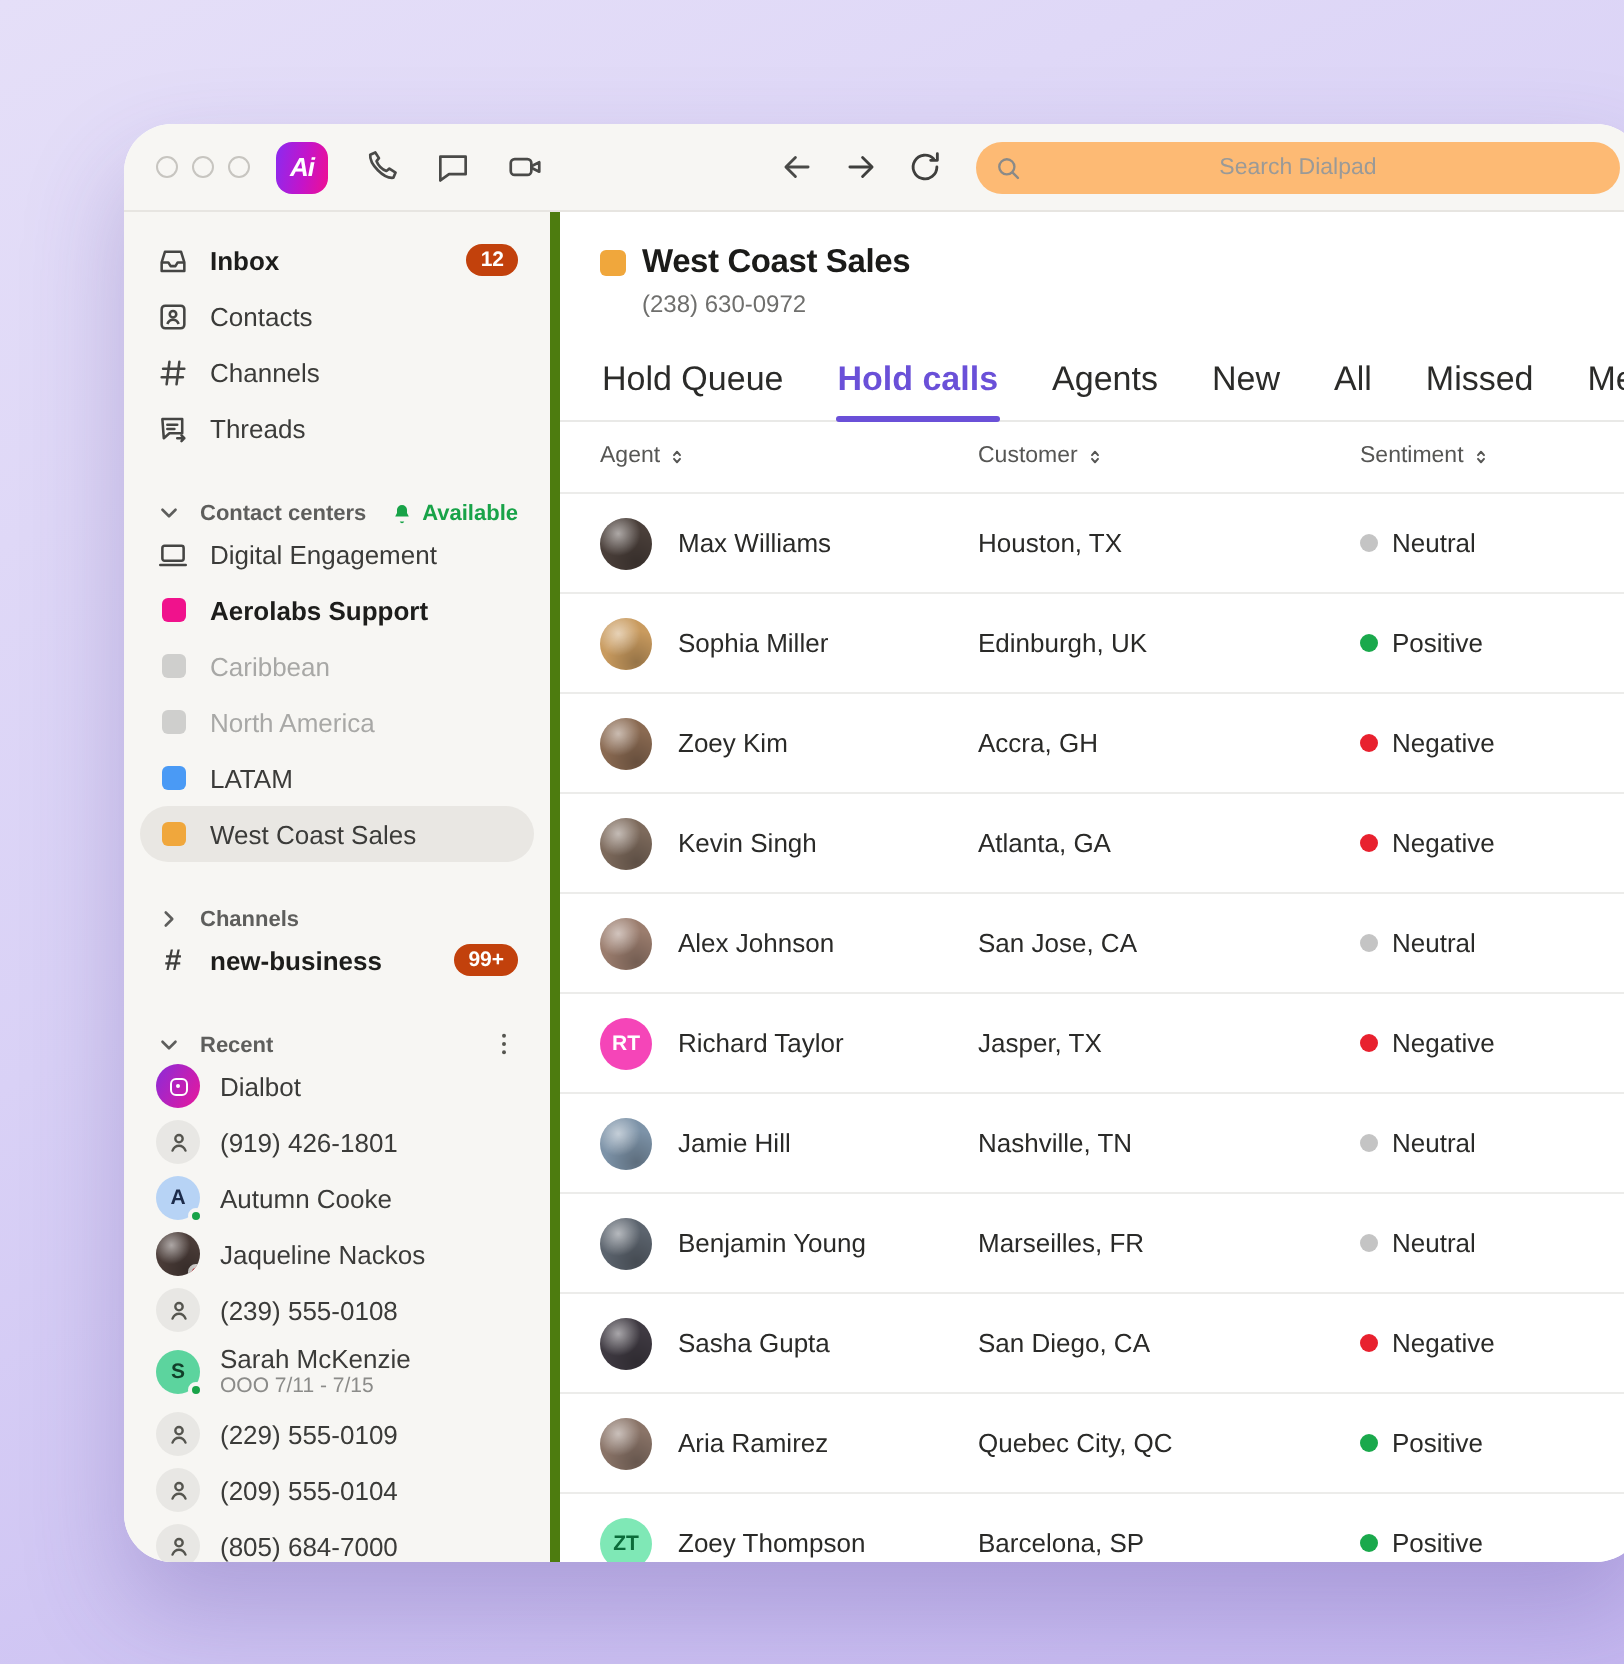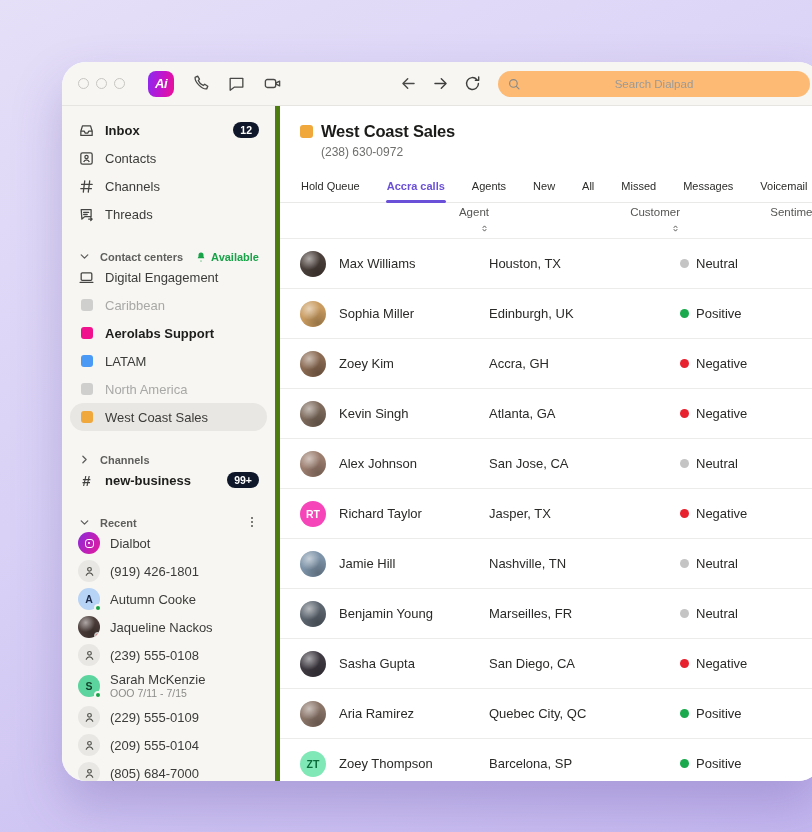--- a/index.html
+++ b/index.html
@@ -7,21 +7,21 @@
     background:linear-gradient(155deg,#e5dff8 0%,#d9d1f6 45%,#c5b8f0 100%);}
   *{box-sizing:border-box;}
   .window{position:absolute;left:62px;top:62px;width:760px;height:719px;background:#fff;
     border-radius:24px;box-shadow:0 24px 50px rgba(84,62,150,.28);overflow:hidden;
     display:flex;flex-direction:column;}
   
   .topbar{height:44px;flex:0 0 44px;background:#f7f6f3;border-bottom:1px solid #e7e5e1;
     display:flex;align-items:center;padding:0 12px;}
   .lights{display:flex;gap:7px;margin-left:4px;}
   .lights span{width:11px;height:11px;border-radius:50%;border:1.5px solid #c7c5c0;}
-  .logo{width:26px;height:26px;border-radius:8px;margin-left:23px;
+  .logo{width:26px;height:26px;border-radius:8px;margin-left:13px;
     background:linear-gradient(100deg,#8a2bf0 0%,#c414c9 55%,#ef0f92 100%);
     color:#fff;font-weight:700;font-size:13px;display:flex;align-items:center;justify-content:center;
     font-style:italic;letter-spacing:-.5px;cursor:pointer;}
   .tb-icon{background:none;border:none;padding:0;margin-left:17px;color:#4a4a48;cursor:pointer;
     display:flex;align-items:center;}
   .tb-icon svg{width:19px;height:19px;}
   .nav-back{margin-left:117px;}
   .nav-icon{margin-left:13px;color:#3f3f3d;}
   .search{flex:1;margin-left:16px;height:26px;border-radius:13px;background:#fdba74;
     display:flex;align-items:center;position:relative;}
@@ -33,21 +33,21 @@
   .split{flex:1;display:flex;min-height:0;}
   .sidebar{width:218px;flex:0 0 218px;background:#f7f6f3;border-right:5px solid #4d7c0f;
     padding:10px 8px 0 8px;overflow:hidden;}
   .srow{display:flex;align-items:center;height:28px;padding:0 8px;border-radius:15px;
     font-size:13px;color:#3b3b39;cursor:pointer;gap:10px;}
   .srow .ic{width:17px;height:17px;flex:0 0 17px;color:#454543;display:flex;align-items:center;}
   .srow .ic svg{width:17px;height:17px;}
   .srow.bold{font-weight:700;color:#1d1d1b;}
   .srow.muted{color:#a8a8a6;}
   .srow.selected{background:#e9e7e3;}
-  .badge{margin-left:auto;background:#0f172a;color:#fff;font-size:10.5px;font-weight:700;
+  .badge{margin-left:auto;background:#c2410c;color:#fff;font-size:10.5px;font-weight:700;
     border-radius:10px;padding:2.5px 7px;line-height:1;}
   .sq{width:12px;height:12px;border-radius:3px;flex:0 0 12px;margin:0 2.5px;}
   .hash{font-size:15px;font-weight:700;color:#3f3f3d;width:17px;text-align:center;}
   .section{display:flex;align-items:flex-end;height:26px;margin-top:9px;padding:0 8px;gap:9px;
     font-size:11px;font-weight:700;color:#5e5e5c;cursor:pointer;}
   .section .chev{width:13px;height:13px;color:#5e5e5c;}
   .avail{margin-left:auto;display:flex;align-items:center;gap:4px;color:#18a348;
     font-size:11px;font-weight:700;}
   .avail svg{width:12px;height:12px;}
   .kebab{margin-left:auto;color:#55554f;display:flex;}
@@ -69,27 +69,27 @@
     background:radial-gradient(circle at 35% 30%,rgba(255,255,255,.55),rgba(255,255,255,0) 45%),
                radial-gradient(circle at 70% 85%,rgba(0,0,0,.25),rgba(0,0,0,0) 55%);}
   
   .main{flex:1;background:#fff;padding:16px 0 0 20px;min-width:0;overflow:hidden;}
   .mhead{display:flex;align-items:center;gap:8px;}
   .mhead .sq2{width:13px;height:13px;border-radius:3px;}
   .mtitle{font-size:16.5px;font-weight:700;color:#1b1b19;letter-spacing:-.2px;}
   .mphone{margin:4px 0 0 21px;font-size:12px;color:#6f6f6d;}
   .tabs{display:flex;gap:25px;margin-top:15px;border-bottom:1px solid #e9e9e7;
     margin-left:-20px;padding-left:20px;}
-  .tab{font-size:11px;color:#2b2b29;padding:6px 1px 10px;cursor:pointer;position:relative;white-space:nowrap;}
+  .tab{font-size:17px;color:#2b2b29;padding:6px 1px 10px;cursor:pointer;position:relative;white-space:nowrap;}
   .tab.active{color:#6a50d8;font-weight:600;}
   .tab.active::after{content:"";position:absolute;left:0;right:0;bottom:-1px;height:3px;
     border-radius:3px;background:#6a50d8;}
   .thead{display:grid;grid-template-columns:189px 191px 1fr;align-items:center;height:36px;
     font-size:11.5px;color:#565654;border-bottom:1px solid #ececea;margin-left:-20px;padding-left:20px;}
-  .thcell{display:flex;align-items:flex-end;gap:4px;cursor:pointer;flex-direction:column;}
+  .thcell{display:flex;align-items:flex-start;gap:4px;cursor:pointer;}
   .thcell svg{width:9px;height:13px;color:#77777}
   .trow{display:grid;grid-template-columns:189px 191px 1fr;align-items:center;height:50px;
     border-bottom:1px solid #ececea;font-size:13px;color:#2a2a28;cursor:pointer;
     margin-left:-20px;padding-left:20px;}
   .agent-cell{display:flex;align-items:center;gap:13px;font-weight:500;}
   .avatar{width:26px;height:26px;border-radius:50%;flex:0 0 26px;display:flex;align-items:center;
     justify-content:center;font-size:10.5px;font-weight:700;color:#fff;}
   .senti{display:flex;align-items:center;gap:7px;}
   .dot{width:9px;height:9px;border-radius:50%;}
   svg{display:block;}
@@ -208,35 +208,35 @@
 
       <div class="srow">
         <span class="ic">
             <svg viewBox="0 0 24 24" fill="none" stroke="currentColor" stroke-width="1.8" stroke-linejoin="round" stroke-linecap="round">
               <rect x="4.5" y="5.5" width="15" height="10.5" rx="1.5"></rect>
               <path d="M3 19h18"></path>
             </svg>
           </span>
         <span>Digital Engagement</span>
       </div>
+      <div class="srow bold">
+        <span class="sq" style="background: rgb(240, 18, 140);"></span>
+        <span>Aerolabs Support</span>
+      </div>
       <div class="srow muted">
         <span class="sq" style="background: rgb(207, 207, 205);"></span>
         <span>Caribbean</span>
       </div>
-      <div class="srow bold">
-        <span class="sq" style="background: rgb(240, 18, 140);"></span>
-        <span>Aerolabs Support</span>
-      </div>
-      <div class="srow">
-        <span class="sq" style="background: rgb(74, 154, 245);"></span>
-        <span>LATAM</span>
-      </div>
       <div class="srow muted">
         <span class="sq" style="background: rgb(207, 207, 205);"></span>
         <span>North America</span>
+      </div>
+      <div class="srow">
+        <span class="sq" style="background: rgb(74, 154, 245);"></span>
+        <span>LATAM</span>
       </div>
       <div class="srow selected">
         <span class="sq" style="background: rgb(240, 167, 60);"></span>
         <span>West Coast Sales</span>
       </div>
 
       <div class="section">
         <svg class="chev" viewBox="0 0 24 24" fill="none" stroke="currentColor" stroke-width="2.4" stroke-linecap="round" stroke-linejoin="round">
             <path d="M9 6l6 6-6 6"></path>
           </svg>
@@ -334,21 +334,21 @@
 
     <div class="main">
       <div class="mhead">
         <span class="sq2" style="background: rgb(240, 167, 60);"></span>
         <span class="mtitle">West Coast Sales</span>
       </div>
       <div class="mphone">(238) 630-0972</div>
 
       <div class="tabs">
         <span class="tab">Hold Queue</span>
-        <span class="tab active">Accra calls</span>
+        <span class="tab active">Hold calls</span>
         <span class="tab">Agents</span>
         <span class="tab">New</span>
         <span class="tab">All</span>
         <span class="tab">Missed</span>
         <span class="tab">Messages</span>
         <span class="tab">Voicemail</span>
       </div>
 
       <div class="thead">
         <span class="thcell">

